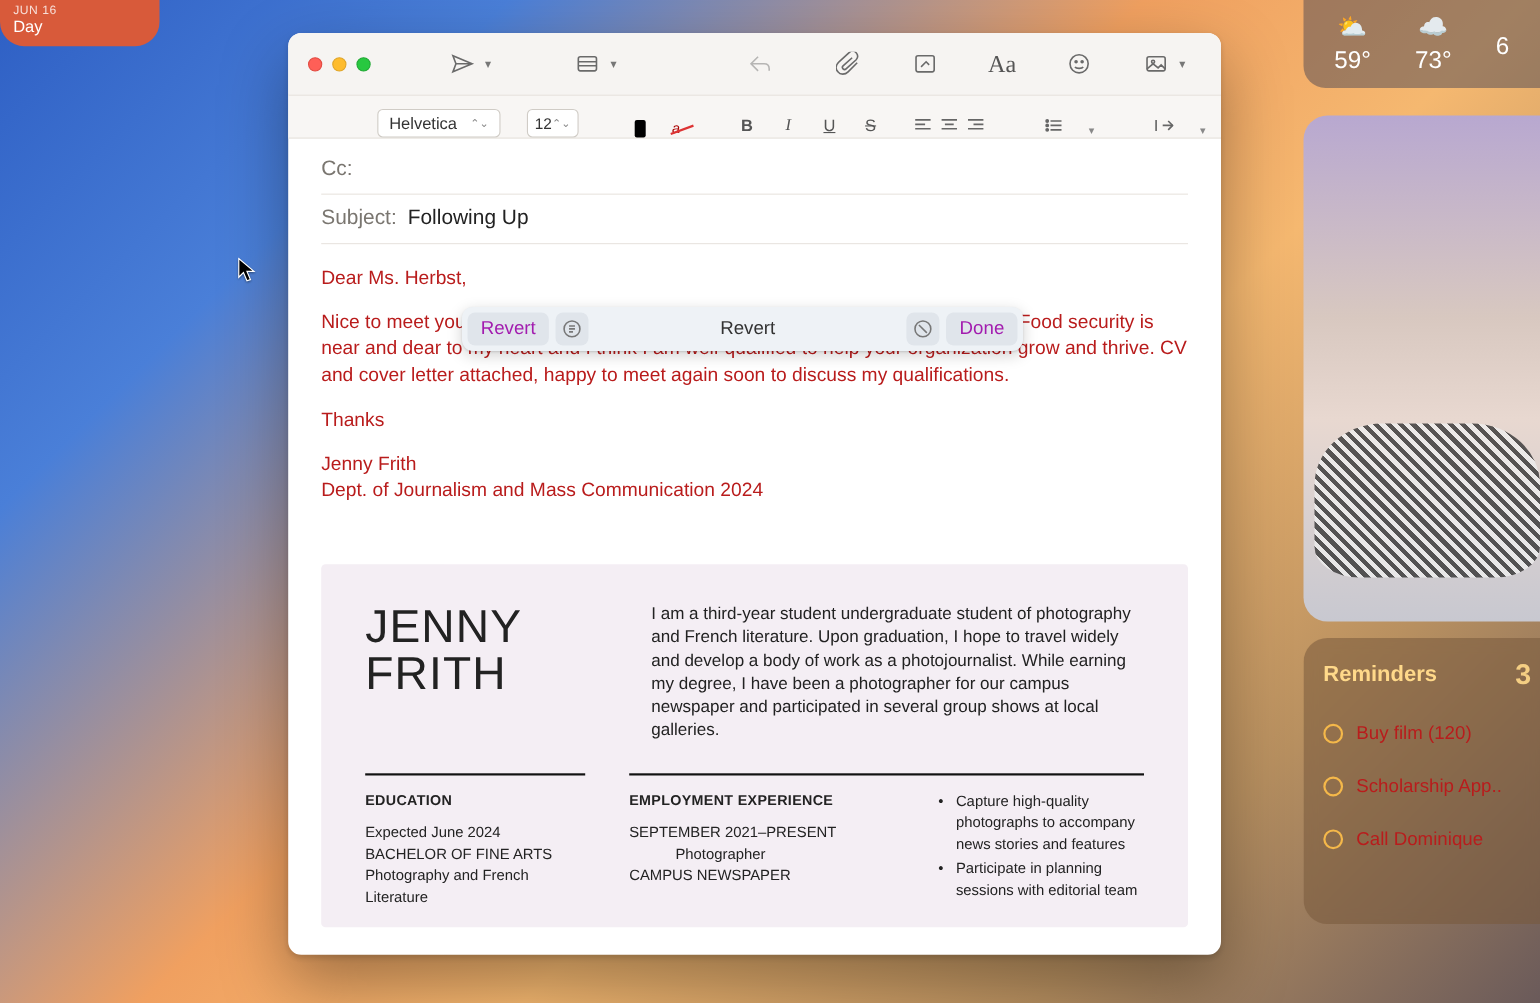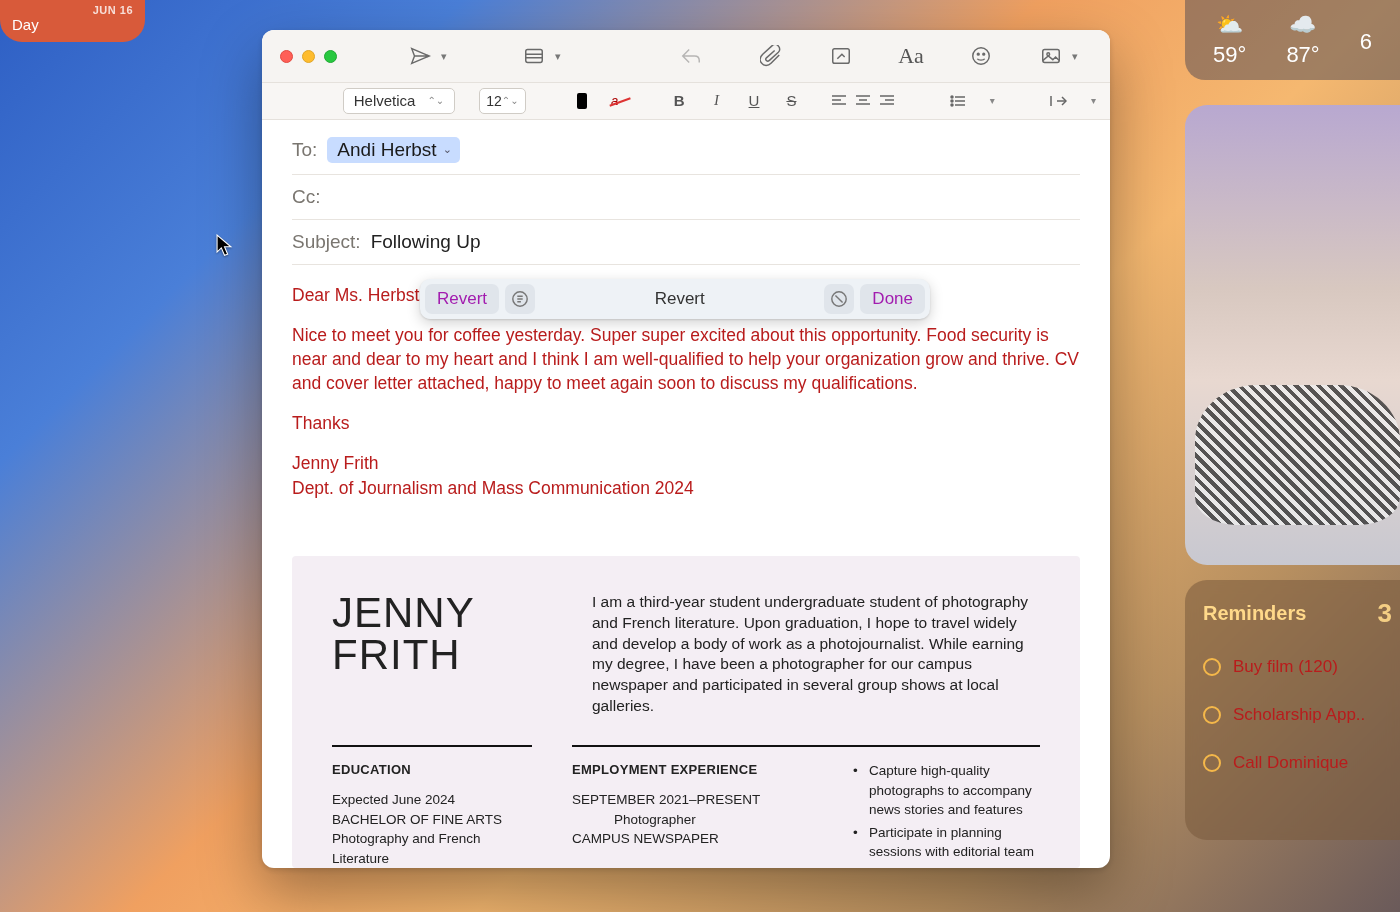--- a/index.html
+++ b/index.html
@@ -14,21 +14,21 @@
   
   .cal-widget {
     position: absolute;
     top: 0; left: 0;
     width: 145px; height: 42px;
     background: #d85a3a;
     border-radius: 0 0 22px 22px;
     padding: 4px 12px;
     color: #fff;
   }
-  .cal-widget .line1 { font-size: 11px; font-weight: 700; opacity: .8; letter-spacing: .5px; text-align: right;}
+  .cal-widget .line1 { font-size: 11px; font-weight: 400; opacity: .8; letter-spacing: .5px;}
   .cal-widget .line2 { font-size: 15px; font-weight: 500; }
   .weather-widget {
     position: absolute;
     top: 0; right: 0;
     width: 215px; height: 80px;
     background: rgba(60,60,80,.45);
     border-radius: 0 0 0 20px;
     color:#fff;
     display:flex;
     justify-content: space-around;
@@ -101,21 +101,21 @@
     font-size:20px;
   }
   .tb-btn svg { width:22px; height:22px; stroke:#6a6a6a; fill:none; stroke-width:1.6;}
   .tb-sep { flex:1; }
   .tb-chev { width:10px; color:#777; font-size:11px; margin-left:-4px; margin-right:10px;}
   .format-bar {
     height:40px;
     background:#f8f6f4;
     border-top:1px solid #e5e1dc;
     border-bottom:1px solid #e5e1dc;
-    display:flex; align-items:center;
+    display:flex; align-items:flex-end;
     padding: 0 14px; gap:24px;
     color:#333;
     font-size:15px;
   }
   .font-sel {
     width:170px; height:26px; border:1px solid #d0ccc6; border-radius:5px;
     background:#fff; display:flex; align-items:center; padding:0 10px;
     justify-content:space-between; font-size:15px;
   }
   .size-sel {
@@ -239,21 +239,21 @@
   <div class="line2">Day</div>
 </div>
 
 <div class="weather-widget">
   <div class="wcol">
     <div class="wicon">⛅</div>
     <div class="wtemp">59°</div>
   </div>
   <div class="wcol">
     <div class="wicon">☁️</div>
-    <div class="wtemp">87°</div>
+    <div class="wtemp">73°</div>
   </div>
   <div class="wcol">
     <div class="wicon"></div>
     <div class="wtemp">6</div>
   </div>
 </div>
 
 <div class="photo-widget"></div>
 
 <div class="reminders-widget">
@@ -405,27 +405,20 @@
           <line x1="8" y1="7" x2="17" y2="7"></line>
           <path d="M13 3 L17 7 L13 11" fill="none"></path>
           <line x1="2" y1="2" x2="2" y2="12"></line>
         </svg>
       </div>
     <span class="small-chev">▾</span>
   </div>
 
   <div class="headers">
     <div class="hdr-row">
-      <span class="hdr-label">To:</span>
-      <span class="recipient-pill">
-        <span>Andi Herbst</span>
-        <span class="chev">⌄</span>
-      </span>
-    </div>
-    <div class="hdr-row">
       <span class="hdr-label">Cc:</span>
     </div>
     <div class="hdr-row">
       <span class="hdr-label">Subject:</span>
       <span class="subject-val">Following Up</span>
     </div>
   </div>
 
   <div class="body-area">
     <p>Dear Ms. Herbst,</p>

